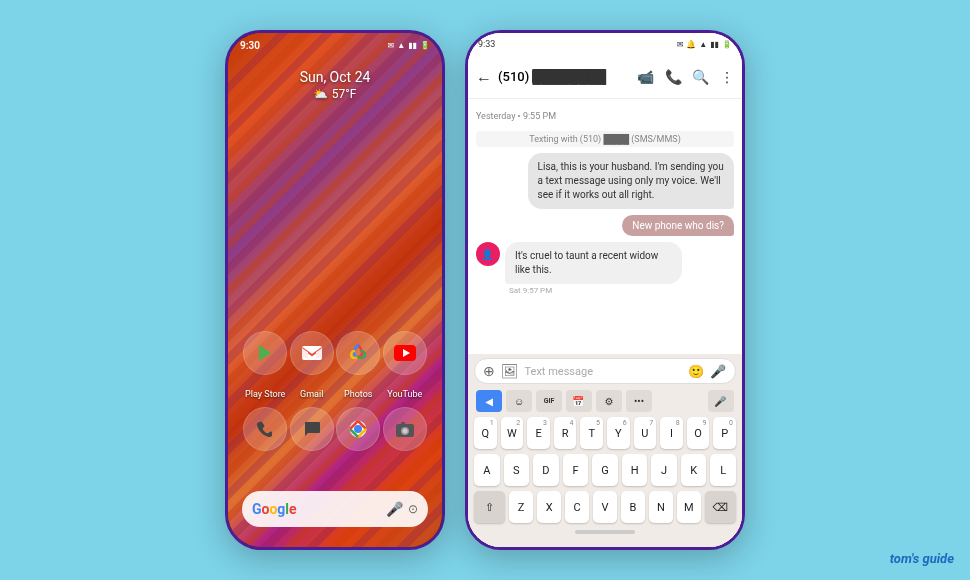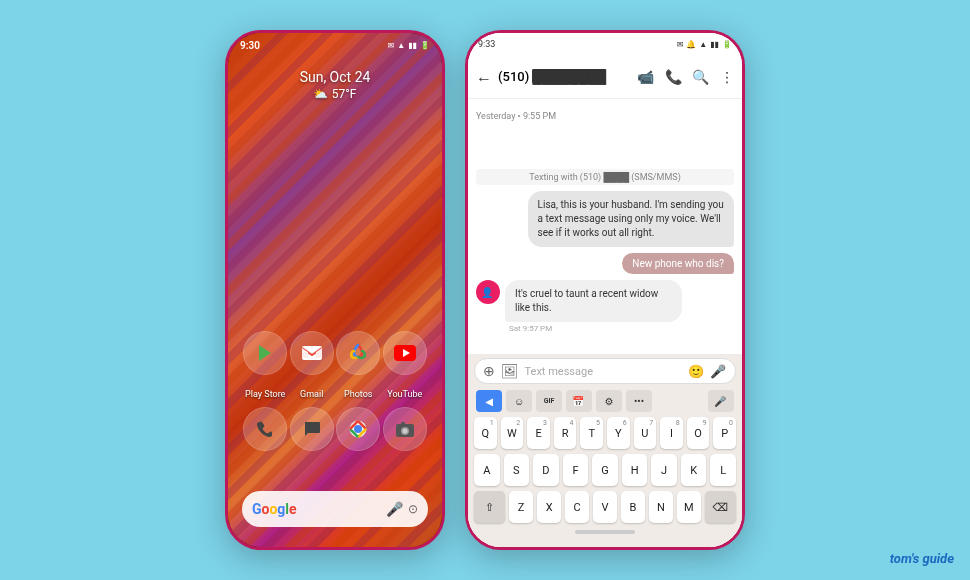--- a/index.html
+++ b/index.html
@@ -16,21 +16,21 @@
     .container {
       display: flex;
       gap: 20px;
       align-items: center;
     }
     
     .phone {
       border-radius: 36px;
       overflow: hidden;
       box-shadow: 0 8px 32px rgba(0,0,0,0.25);
-      border: 3px solid #be185d;
+      border: 3px solid #4c1d95;
       position: relative;
       background: #fff;
     }
     
     .phone-left {
       width: 220px;
       height: 520px;
       background: #000;
     }
     .phone-left .screen {
@@ -248,21 +248,20 @@
       color: #888;
       margin: 4px 0;
     }
     .texting-label {
       text-align: center;
       font-size: 9px;
       color: #888;
       background: #f5f5f5;
       padding: 3px 6px;
       border-radius: 4px;
-      margin-top: 38px;
     }
     .bubble-right {
       align-self: flex-end;
       max-width: 80%;
     }
     .bubble-right .bubble-text {
       background: #e5e5e5;
       border-radius: 14px 14px 4px 14px;
       padding: 7px 10px;
       font-size: 10px;

